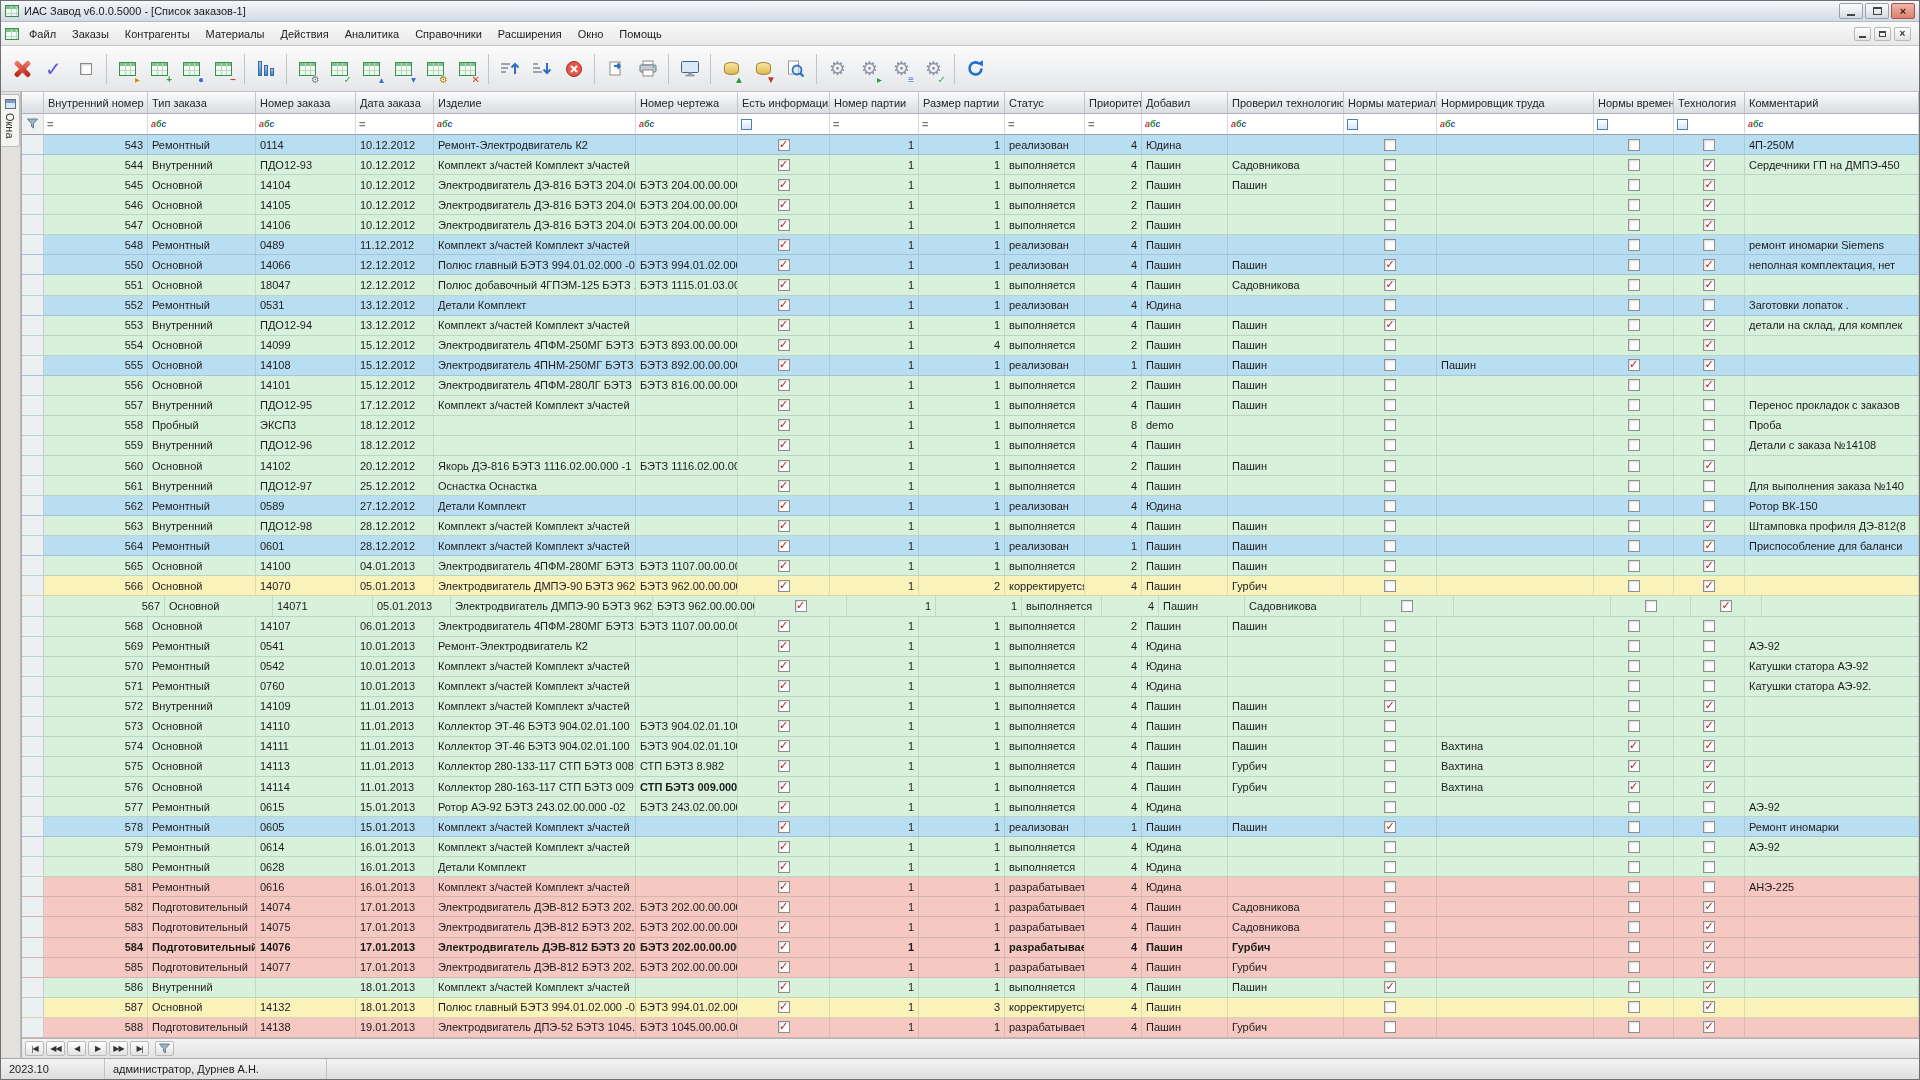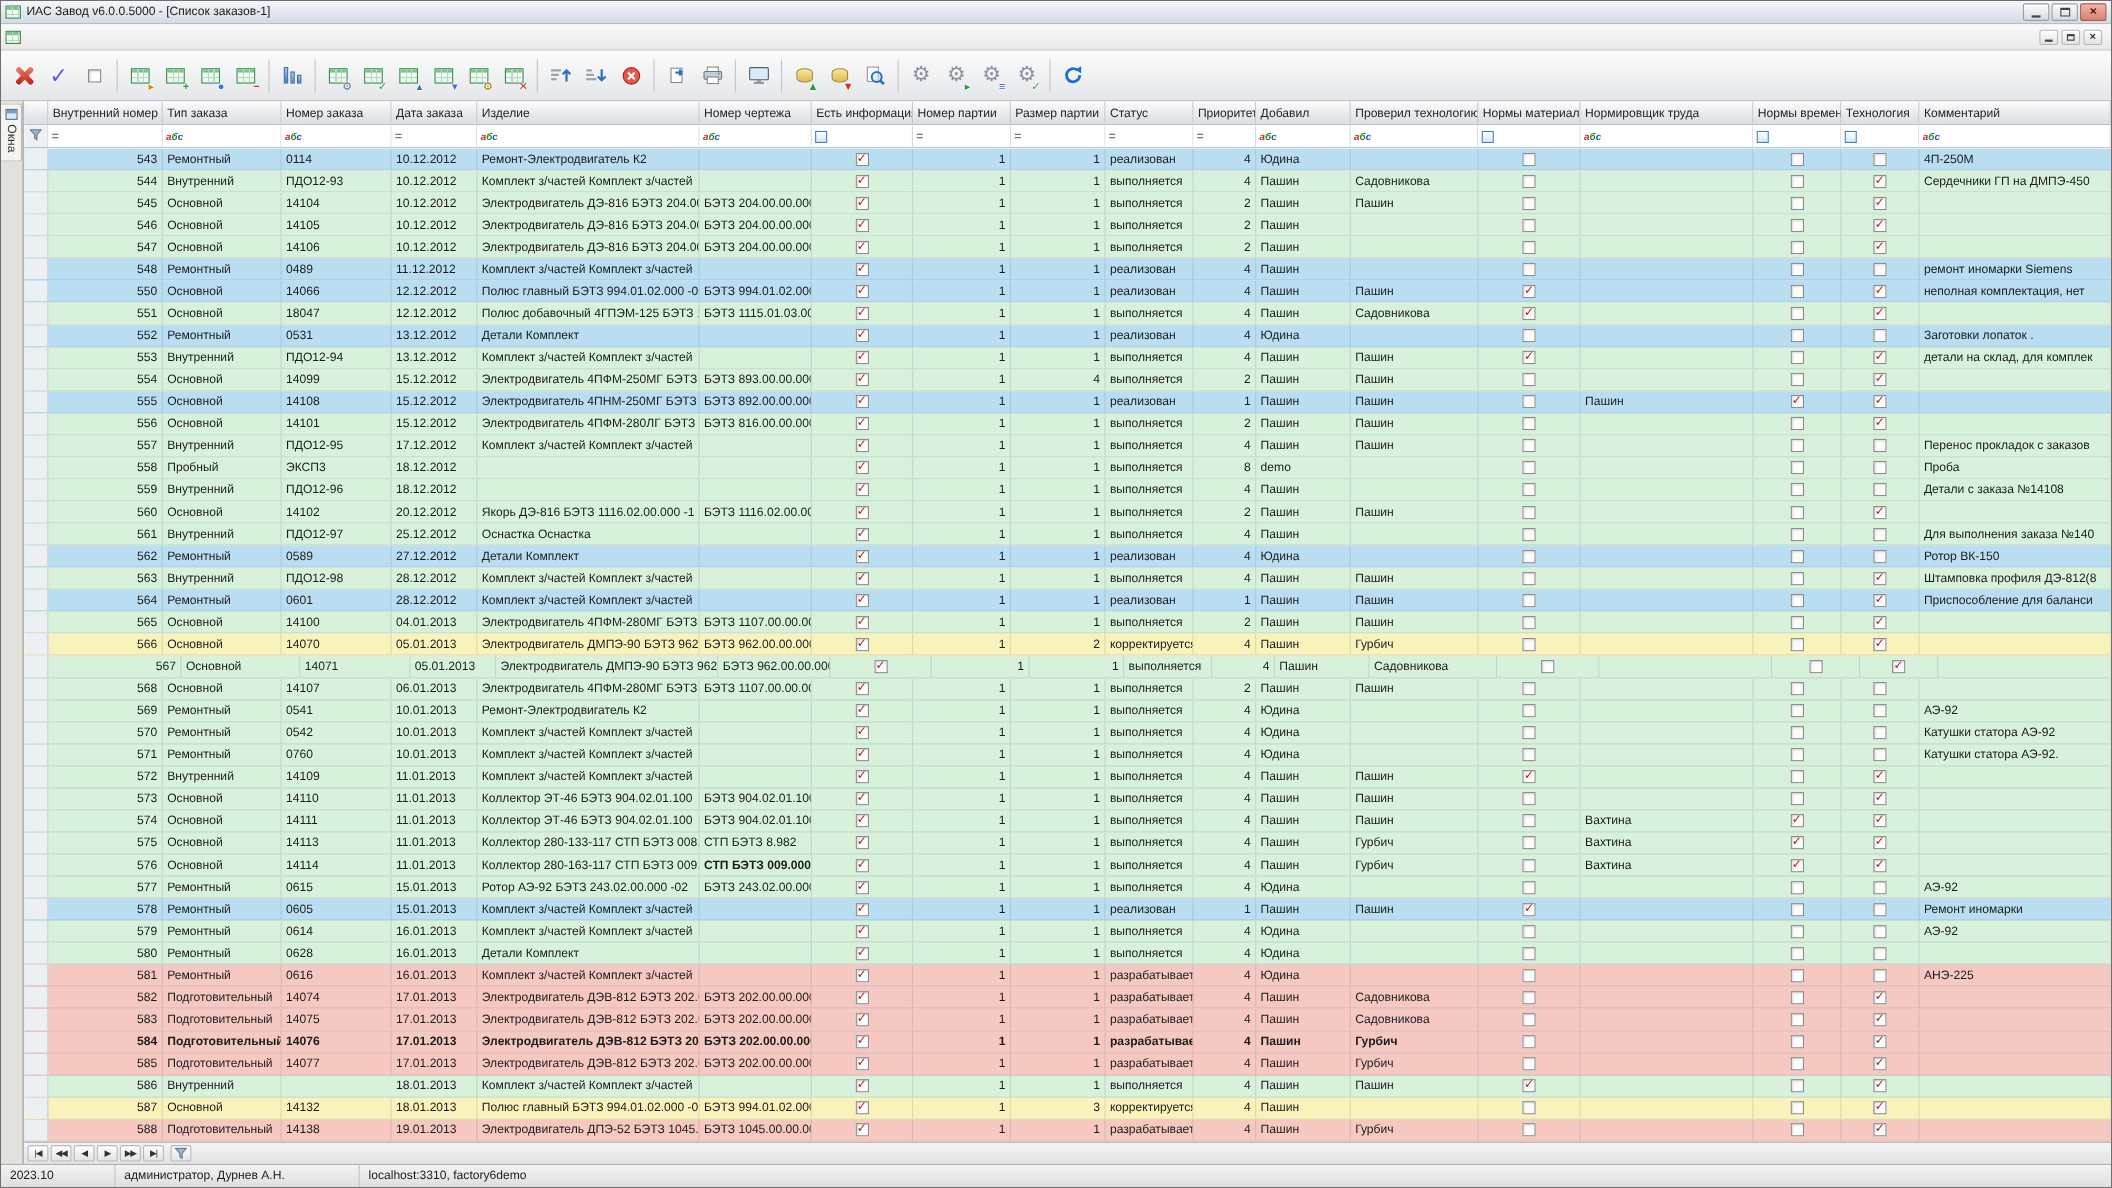--- a/index.html
+++ b/index.html
@@ -119,20 +119,32 @@
         </span>
       <span class="wbtn">
           <span class="gl-max"></span>
         </span>
       <span class="wbtn close">×</span>
     </span>
   </div>
 
   <div class="menubar">
     <span class="mini-table small"></span>
+    <span class="menu-items">
+        <span class="menu-item">Файл</span>
+        <span class="menu-item">Заказы</span>
+        <span class="menu-item">Контрагенты</span>
+        <span class="menu-item">Материалы</span>
+        <span class="menu-item">Действия</span>
+        <span class="menu-item">Аналитика</span>
+        <span class="menu-item">Справочники</span>
+        <span class="menu-item">Расширения</span>
+        <span class="menu-item">Окно</span>
+        <span class="menu-item">Помощь</span>
+      </span>
     <span class="mdi-btns">
       <span class="mbtn">
           <span class="gl-min"></span>
         </span>
       <span class="mbtn">
           <span class="gl-max"></span>
         </span>
       <span class="mbtn">×</span>
     </span>
   </div>
@@ -3077,16 +3089,15 @@
               <path d="M0.5 1 h10 l-4 4.5 v4.5 l-2 -1.5 v-3 z" fill="#9fb6c9" stroke="#5f7d94"></path>
             </svg>
           </span>
         </div>
     </div>
   </div>
 
   <div class="statusbar">
     <span class="sb-panel p1">2023.10</span>
     <span class="sb-panel p2">администратор, Дурнев А.Н.</span>
-    <span class="sb-panel p3">localhost:3310, factory6demo</span>
   </div>
 
 </div>
 
 </body></html>

